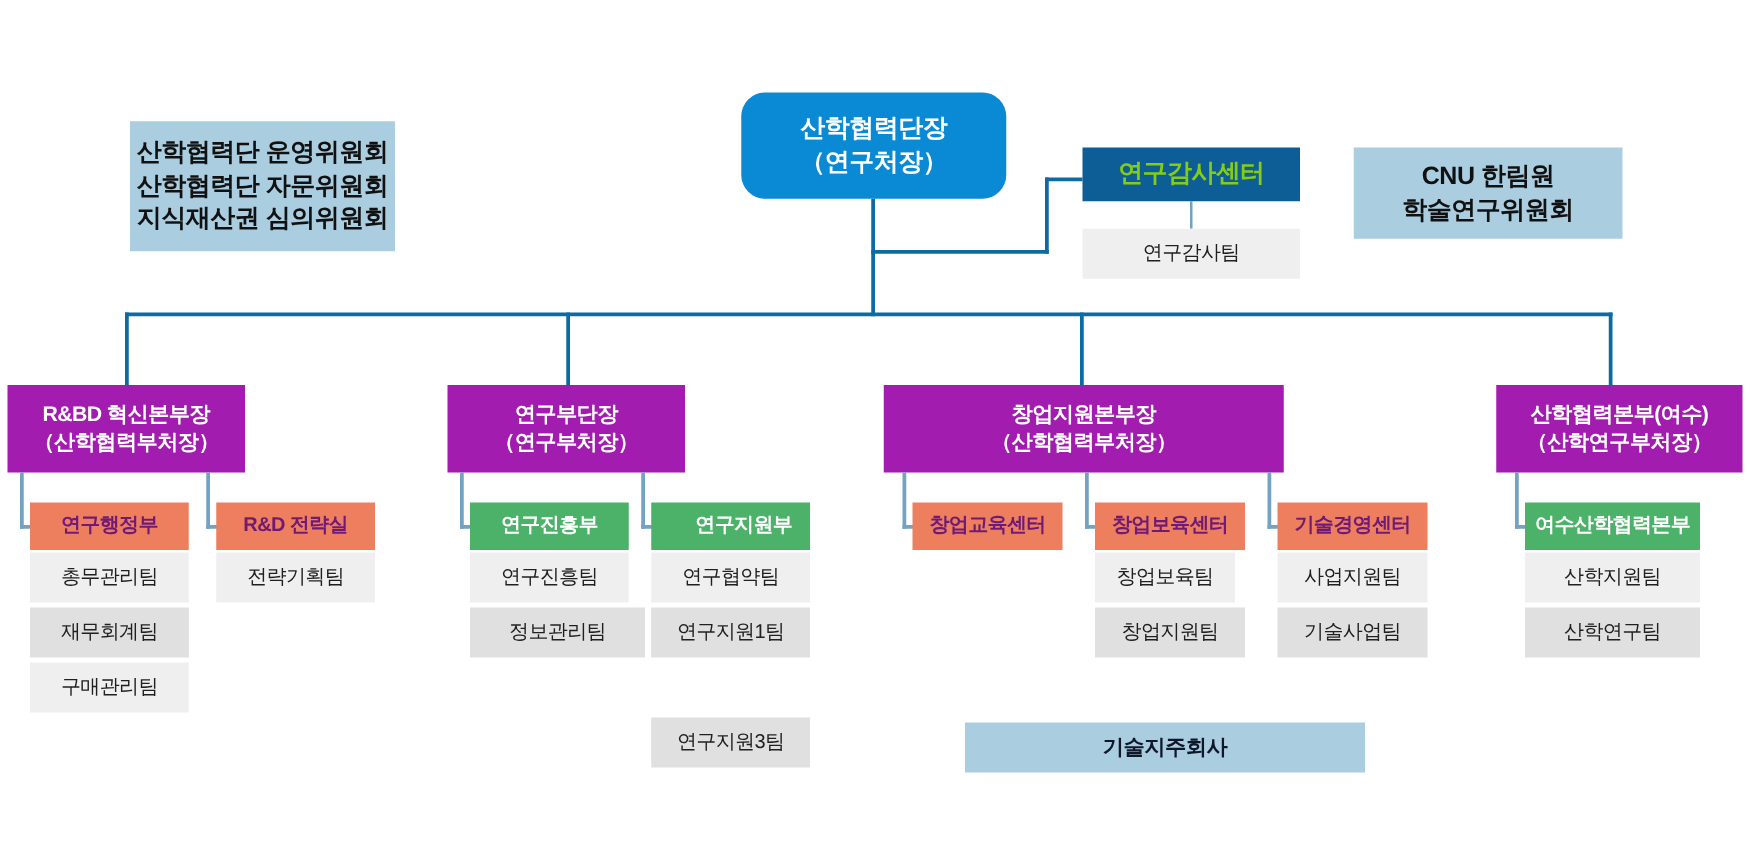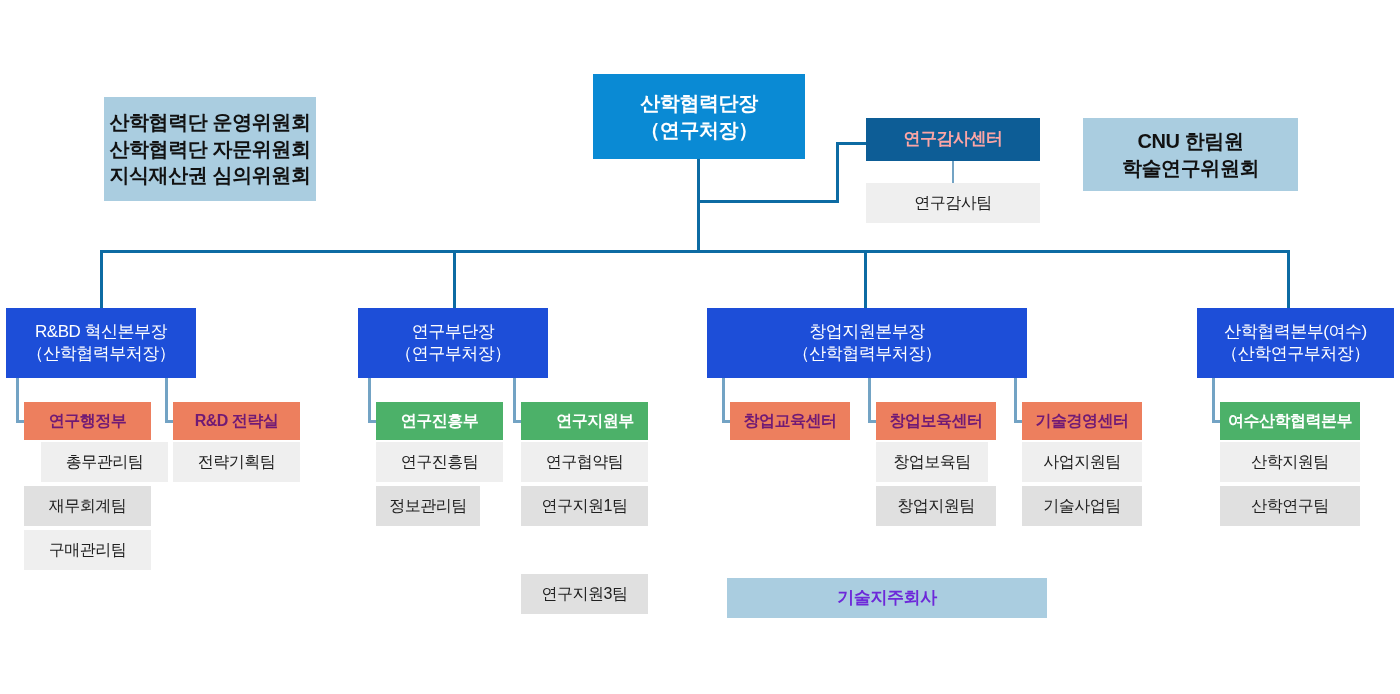--- a/index.html
+++ b/index.html
@@ -26,52 +26,54 @@
     text-align:center;
     line-height:1.32;
   }
 
   .box-top{
     background:#0a8ad4;
     color:#ffffff;
     font-weight:bold;
     font-size:20px;
     letter-spacing:-0.4px;
+    border-radius:19px;
   }
 
   .box-division{
-    background:#1d4ed8;
+    background:#a21caf;
     color:#ffffff;
-    font-weight:normal;
+    font-weight:bold;
     font-size:17px;
     letter-spacing:-0.5px;
   }
 
   .box-audit{
     background:#0d5d96;
-    color:#fca5a5;
-    font-weight:bold;
-    font-size:17px;
+    color:#84cc16;
+    font-weight:bold;
+    font-size:20px;
     letter-spacing:-0.5px;
   }
 
   .box-committee{
     background:#aacde0;
     color:#111111;
     font-weight:bold;
     font-size:20px;
     letter-spacing:-0.4px;
   }
 
   .box-holding{
     background:#aacde0;
-    color:#6d28d9;
+    color:#0f172a;
     font-weight:bold;
     font-size:17px;
     letter-spacing:-0.4px;
+    margin-left:45px;
   }
 
   .box-dept-orange{
     background:#ed7f5e;
     color:#701a75;
     font-weight:bold;
     font-size:16px;
     letter-spacing:-0.5px;
   }
 
@@ -148,21 +150,21 @@
   <div class="box box-division" style="left:6px; top:308px; width:190px; height:70px;">
     <span>R&amp;BD 혁신본부장</span>
     <span>（산학협력부처장）</span>
   </div>
 
   <div class="line-light" style="left:16px; top:378px; width:3px; height:45px;"></div>
   <div class="line-light" style="left:16px; top:420px; width:14px; height:3px;"></div>
   <div class="box box-dept-orange" style="left:24px; top:402px; width:127px; height:38px;">
     <span>연구행정부</span>
   </div>
-  <div class="box box-team team-a" style="left:41px; top:442px; width:127px; height:40px;">
+  <div class="box box-team team-a" style="left:24px; top:442px; width:127px; height:40px;">
     <span>총무관리팀</span>
   </div>
   <div class="box box-team team-b" style="left:24px; top:486px; width:127px; height:40px;">
     <span>재무회계팀</span>
   </div>
   <div class="box box-team team-a" style="left:24px; top:530px; width:127px; height:40px;">
     <span>구매관리팀</span>
   </div>
 
   <div class="line-light" style="left:165px; top:378px; width:3px; height:45px;"></div>
@@ -180,21 +182,21 @@
   </div>
 
   <div class="line-light" style="left:368px; top:378px; width:3px; height:45px;"></div>
   <div class="line-light" style="left:368px; top:420px; width:14px; height:3px;"></div>
   <div class="box box-team team-a" style="left:376px; top:442px; width:127px; height:40px;">
     <span>연구진흥팀</span>
   </div>
   <div class="box box-dept-green" style="left:376px; top:402px; width:127px; height:38px;">
     <span>연구진흥부</span>
   </div>
-  <div class="box box-team team-b" style="left:376px; top:486px; width:104px; height:40px;">
+  <div class="box box-team team-b" style="left:376px; top:486px; width:140px; height:40px;">
     <span>정보관리팀</span>
   </div>
 
   <div class="line-light" style="left:513px; top:378px; width:3px; height:45px;"></div>
   <div class="line-light" style="left:513px; top:420px; width:14px; height:3px;"></div>
   <div class="box box-dept-green" style="left:521px; top:402px; width:127px; height:38px;padding-left:21px;">
     <span>연구지원부</span>
   </div>
   <div class="box box-team team-a" style="left:521px; top:442px; width:127px; height:40px;">
     <span>연구협약팀</span>

